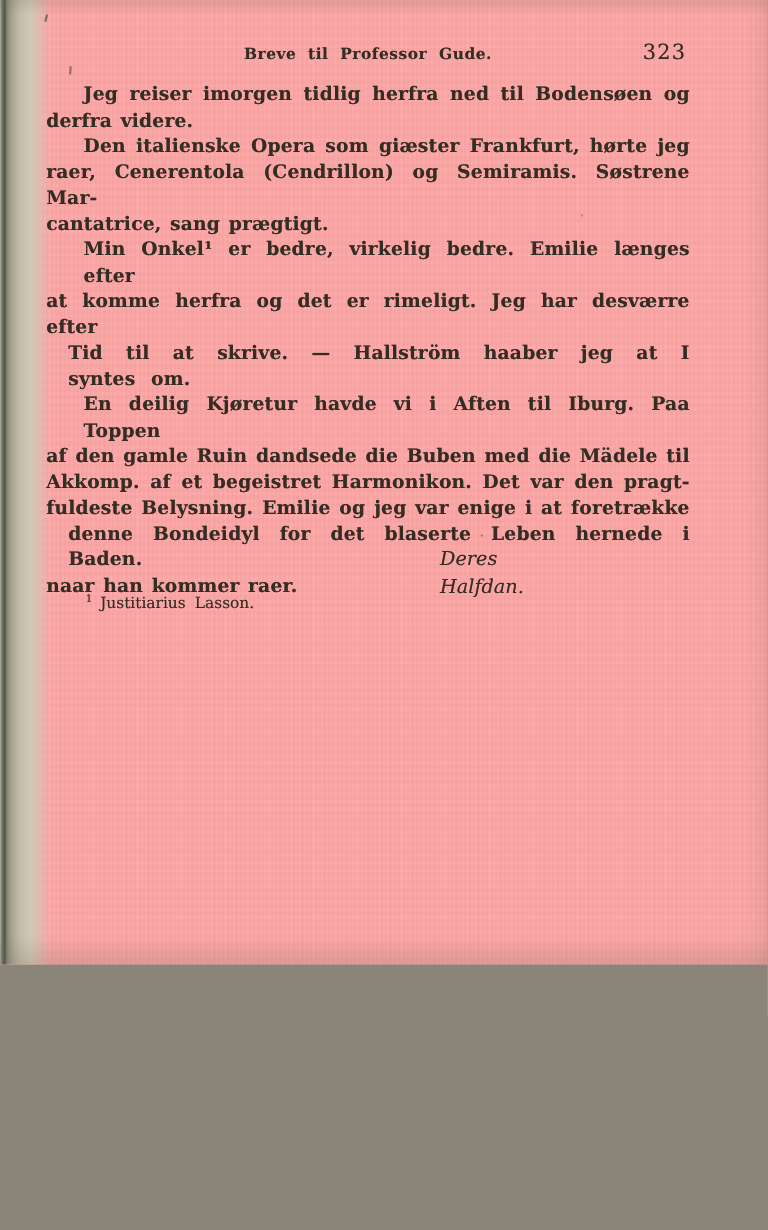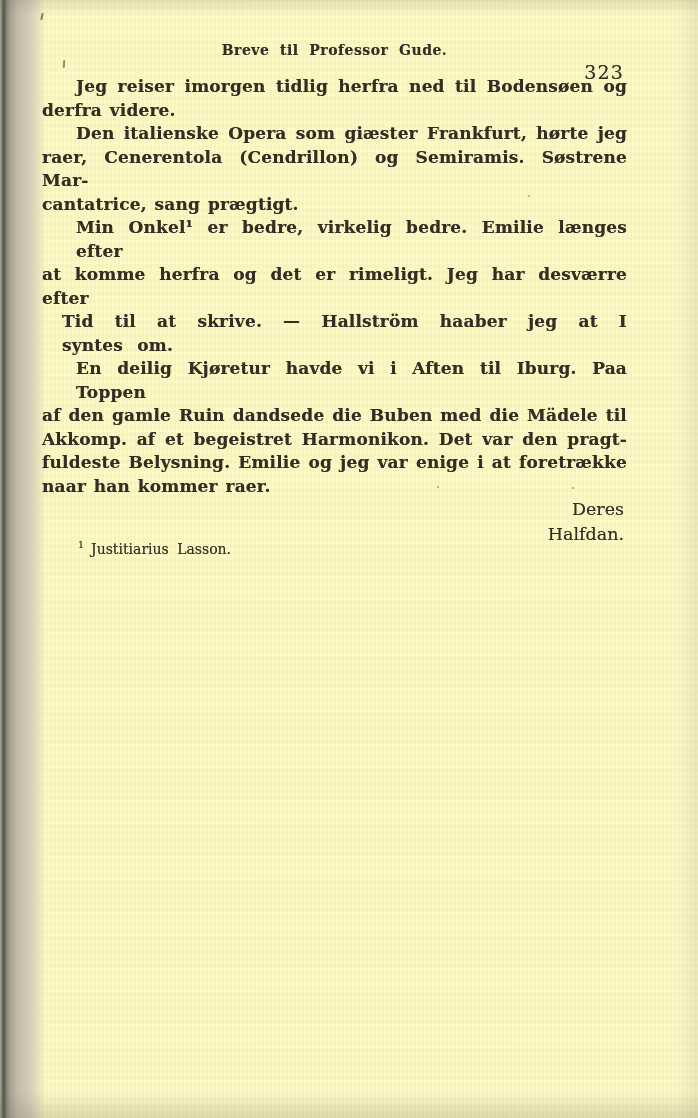--- a/index.html
+++ b/index.html
@@ -1,22 +1,22 @@
 <!DOCTYPE html>
 <html><head>
 <meta charset="utf-8">
 <title>Breve til Professor Gude.</title>
 <style>
   html, body { margin: 0; padding: 0; background: #8a8578; }
   .page {
     position: relative;
     width: 698px;
-    height: 1118px;
+    height: 877px;
     margin: 0 auto;
-    background-color: #fef9c3;
+    background-color: #fca5a5;
     overflow: hidden;
     font-family: "DejaVu Serif", "Liberation Serif", serif;
     color: #332d23;
   }
   
   .texture {
     position: absolute; inset: 0; pointer-events: none;
     background:
       repeating-linear-gradient(90deg, rgba(255,255,255,0.030) 0 2px, rgba(96,86,64,0.028) 2px 4px),
       repeating-linear-gradient(0deg, rgba(255,255,255,0.018) 0 3px, rgba(96,86,64,0.020) 3px 7px);
@@ -44,38 +44,38 @@
     position: absolute; top: 42px; left: 42px; width: 585px;
     text-align: center;
     font-size: 14px; font-weight: bold;
     letter-spacing: 0.035em; word-spacing: 0.38em;
     text-shadow: 0 0 0.4px rgba(51,45,35,0.5);
   }
   .page-number {
     position: absolute; top: 37px; right: 74px;
     font-size: 19px; letter-spacing: 0.06em;
     text-shadow: 0 0 0.5px rgba(51,45,35,0.55);
-    margin-top: 24px;
   }
 
   .letter-body {
     position: absolute; top: 75px; left: 42px; width: 585px;
     font-size: 17px; line-height: 23.5px;
     letter-spacing: 0.01em; word-spacing: 0.10em;
     text-shadow: 0 0 0.5px rgba(51,45,35,0.55);
   }
   .line { text-align: justify; text-align-last: justify; font-weight: bold; }
   .line.last { text-align-last: auto; }
   .line.indent { padding-left: 34px; }
   .line.near-full { word-spacing: 0.48em; margin-left: 20px; }
 
   .signature {
     position: absolute; top: 497px; left: 400px; width: 224px;
-    text-align: right; font-size: 17.5px; line-height: 25px;
+    text-align: left; font-size: 17.5px; line-height: 25px;
     text-shadow: 0 0 0.5px rgba(51,45,35,0.55);
+    font-style: italic;
   }
 
   .footnote {
     position: absolute; top: 541px; left: 78px;
     font-size: 14px; line-height: 16px; word-spacing: 0.28em;
     text-shadow: 0 0 0.4px rgba(51,45,35,0.5);
   }
   .footnote sup {
     font-size: 9.5px; vertical-align: super; line-height: 0; margin-right: 7px;
   }
@@ -110,20 +110,21 @@
     <div class="line last">cantatrice, sang prægtigt.</div>
 
     <div class="line indent">Min Onkel¹ er bedre, virkelig bedre.  Emilie længes efter</div>
     <div class="line">at komme herfra og det er rimeligt.  Jeg har desværre efter</div>
     <div class="line last near-full">Tid til at skrive. — Hallström haaber jeg at I syntes om.</div>
 
     <div class="line indent">En deilig Kjøretur havde vi i Aften til Iburg.  Paa Toppen</div>
     <div class="line">af den gamle Ruin dandsede die Buben med die Mädele til</div>
     <div class="line">Akkomp. af et begeistret Harmonikon.  Det var den pragt-</div>
     <div class="line">fuldeste Belysning.  Emilie og jeg var enige i at foretrække</div>
+    <div class="line last near-full">denne Bondeidyl for det blaserte Leben hernede i Baden.</div>
 
     <div class="line last">naar han kommer raer.</div>
   </div>
 
   <div class="signature">
     <div>Deres</div>
     <div>Halfdan.</div>
   </div>
 
   <div class="footnote"><sup>1</sup><span>Justitiarius Lasson.</span></div>

